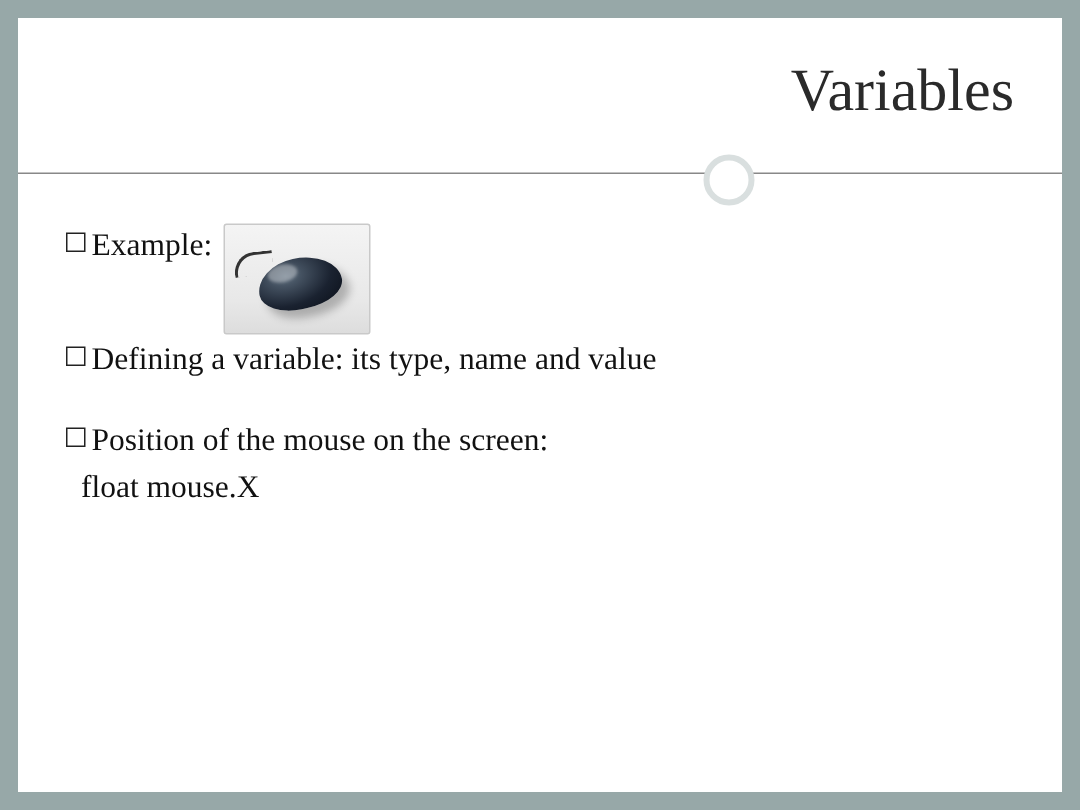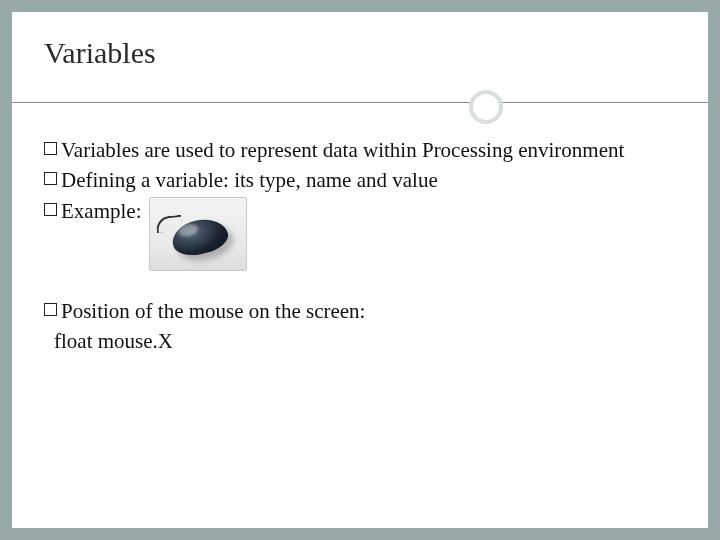--- a/index.html
+++ b/index.html
@@ -20,22 +20,22 @@
   }
   .inner {
     box-sizing: border-box;
     width: 100%;
     height: 100%;
     background: #fff;
     position: relative;
     padding: 18px 32px 20px 32px;
   }
   .title {
-    text-align: left;
-    font-size: 30px;
+    text-align: right;
+    font-size: 40px;
     color: #2a2a2a;
     font-weight: 400;
     margin-top: 6px;
     margin-bottom: 20px;
   }
   .rule-wrap {
     position: relative;
     height: 28px;
     margin-bottom: 18px;
   }
@@ -142,37 +142,33 @@
 
     <div class="title">Variables</div>
 
     <div class="rule-wrap">
       <div class="rule"></div>
       <div class="ring"></div>
     </div>
 
     <div class="content">
 
-      <div class="bullet-row">
-        <span class="sq"></span>
-        <span class="bt">Variables are used to represent data within Processing environment</span>
-      </div>
-
-      <div class="bullet-row">
-        <span class="sq"></span>
-        <span class="bt">Defining a variable: its type, name and value</span>
-      </div>
 
       <div class="bullet-row with-img">
         <span class="sq"></span>
         <span class="bt" style="flex:0 0 auto;">Example:</span>
         <div class="mouse-img">
           <div class="mouse-cord"></div>
           <div class="mouse-body"></div>
         </div>
+      </div>
+
+      <div class="bullet-row">
+        <span class="sq"></span>
+        <span class="bt">Defining a variable: its type, name and value</span>
       </div>
 
       <div class="spacer"></div>
 
       <div class="bullet-row">
         <span class="sq"></span>
         <span class="bt">Position of the mouse on the screen:</span>
       </div>
 
       <div class="plain-line">float mouse.X</div>

